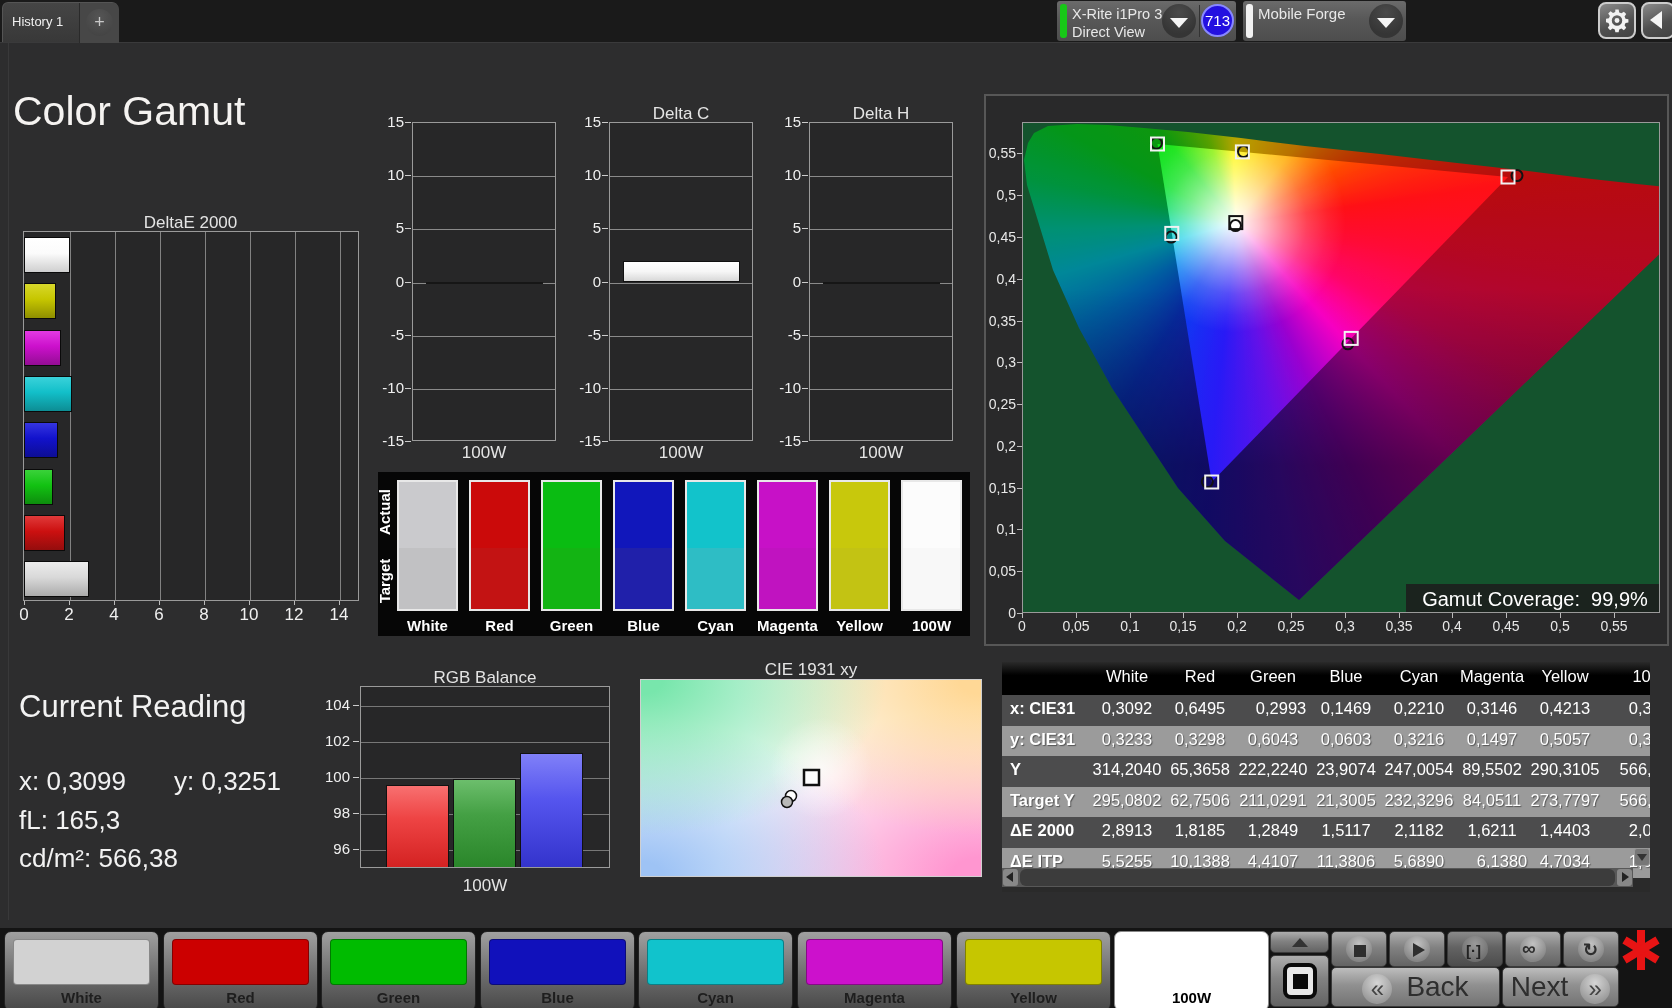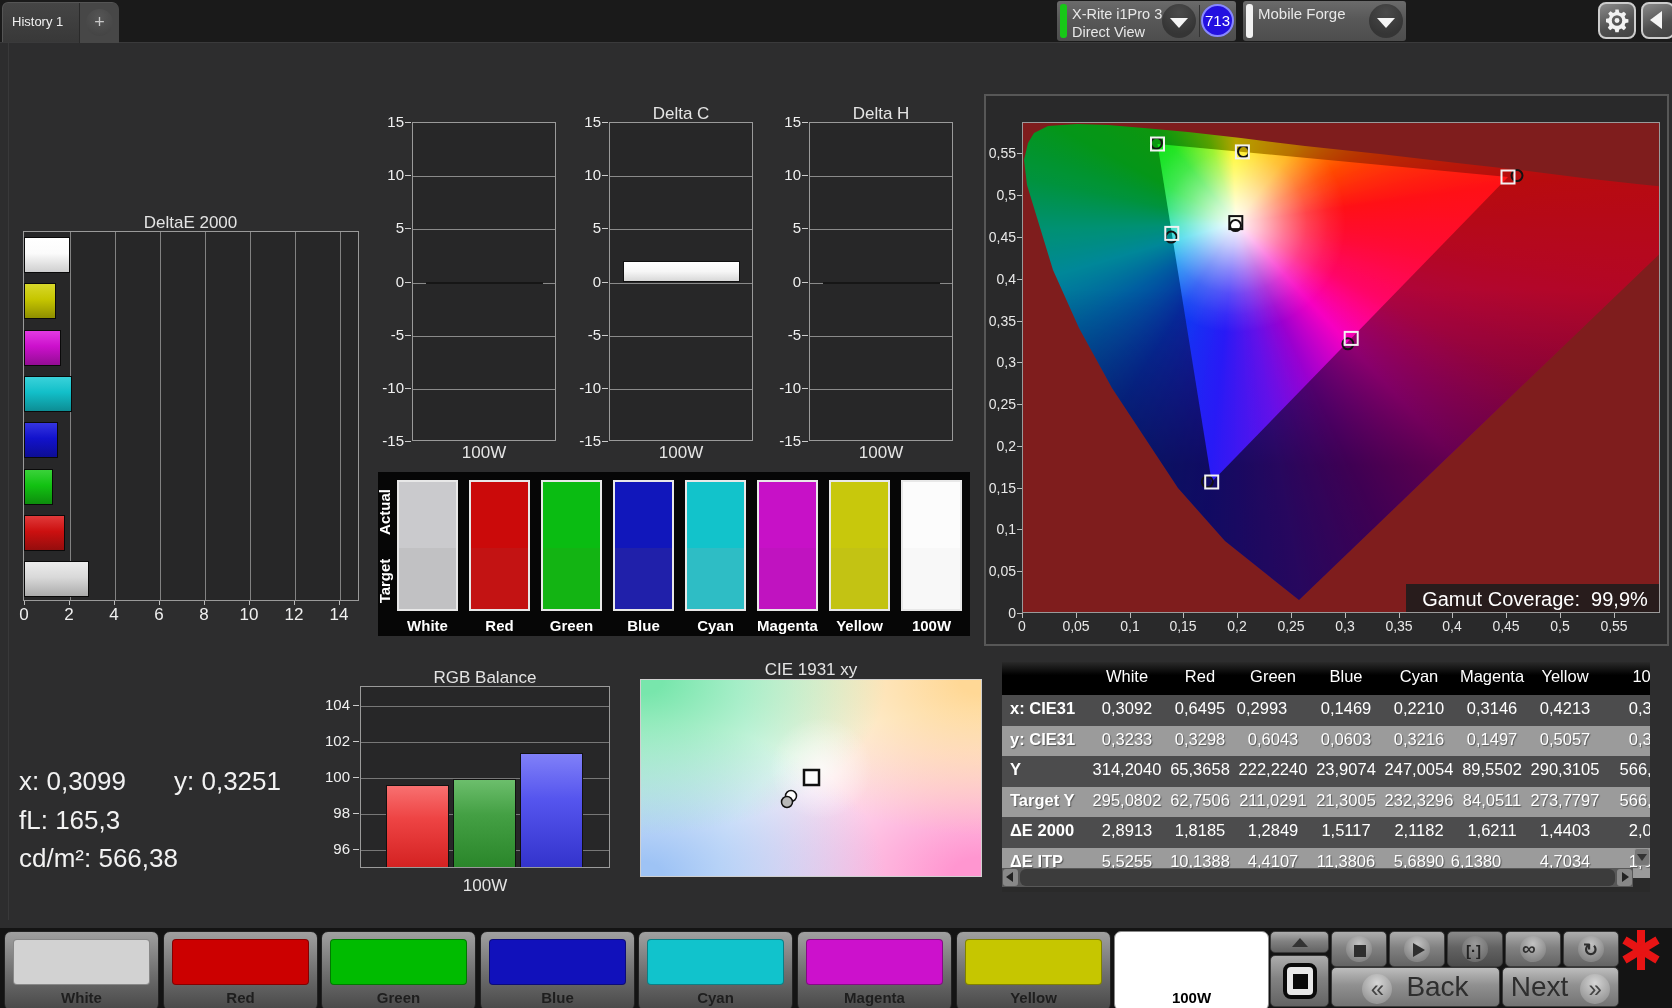--- a/index.html
+++ b/index.html
@@ -56,20 +56,21 @@
   </div>
   <div class="sqbtn" style="left:1598px;">
       <svg width="34" height="33" viewBox="0 0 24 24" style="position:absolute;left:0;top:0;">
         <path fill="#f2f2f2" d="M12 8.2a3.8 3.8 0 1 0 0 7.6 3.8 3.8 0 0 0 0-7.6zm0 2a1.8 1.8 0 1 1 0 3.6 1.8 1.8 0 0 1 0-3.6zM10.8 4h2.4l.4 2.1 1.6.7 1.8-1.2 1.7 1.7-1.2 1.8.7 1.6 2.1.4v2.4l-2.1.4-.7 1.6 1.2 1.8-1.7 1.7-1.8-1.2-1.6.7-.4 2.1h-2.4l-.4-2.1-1.6-.7-1.8 1.2-1.7-1.7 1.2-1.8-.7-1.6L4 13.2v-2.4l2.1-.4.7-1.6-1.2-1.8 1.7-1.7 1.8 1.2 1.6-.7z"></path>
       </svg>
     </div>
   <div class="sqbtn" style="left:1641px;width:34px;">
       <span style="position:absolute;left:7px;top:7px;border-top:9px solid transparent;border-bottom:9px solid transparent;border-right:12px solid #f5f5f5;"></span>
     </div>
 
+  <div class="abs" style="left:13px;top:88px;font-size:41px;color:#f5f3f1;">Color Gamut</div>
 
   <div class="ctitle" style="left:23px;top:213px;width:335px;">DeltaE 2000</div>
   <div class="plot" style="left:23px;top:231px;width:336px;height:370px;">
     <div class="abs degrid"></div>
   </div>
   <div id="debars">
       <div class="debar" style="top:237px;width:46px;background:linear-gradient(#ffffff,#fbfbfb 45%,#cfcfcf);"></div>
       <div class="debar" style="top:283px;width:32px;background:linear-gradient(#d8d82a,#c6c600 45%,#8f8f00);"></div>
       <div class="debar" style="top:330px;width:37px;background:linear-gradient(#e23ae2,#cc10cc 45%,#940d94);"></div>
       <div class="debar" style="top:376px;width:48px;background:linear-gradient(#3ad2da,#12bfc9 45%,#0d8d94);"></div>
@@ -226,21 +227,21 @@
         <div style="position:absolute;left:445px;top:145px;width:73px;text-align:center;font-size:15px;font-weight:bold;color:#fff;">Yellow</div>
         <div style="position:absolute;left:523px;top:8px;width:61px;height:131px;border:2px solid #e8e8e8;">
           <div style="position:absolute;inset:0;height:66px;background:#fcfcfc;"></div>
           <div style="position:absolute;left:0;right:0;top:66px;bottom:0;background:#f8f8f8;"></div>
         </div>
         <div style="position:absolute;left:517px;top:145px;width:73px;text-align:center;font-size:15px;font-weight:bold;color:#fff;">100W</div>
       </div>
   </div>
 
   <div class="abs" style="left:984px;top:94px;width:685px;height:552px;background:#29292a;border:2px solid #575757;"></div>
-  <div class="plot" id="cieplot" style="left:1022px;top:122px;width:638px;height:491px;background:#7f1d1d;overflow:hidden;">
+  <div class="plot" id="cieplot" style="left:1022px;top:122px;width:638px;height:491px;background:#14532d;overflow:hidden;">
     <div id="shoe" style="position:absolute;inset:0;filter:brightness(.72);" class="shoebg shoeclip"></div>
     <div class="shoeclip" style="position: absolute; inset: 0px; background: linear-gradient(rgba(0, 0, 0, 0) 34%, rgba(0, 0, 0, 0.4) 70%);"></div>
       <div id="tri" style="position: absolute; inset: 0px; filter: brightness(1.08);" class="shoebg triclip"></div>
     <div class="triclip" style="position: absolute; inset: 0px; background: radial-gradient(110px at 33.4% 20.3%, rgb(255, 255, 255) 0%, rgba(255, 255, 255, 0.75) 22%, rgba(255, 255, 255, 0.45) 45%, rgba(255, 255, 255, 0.22) 65%, rgba(255, 255, 255, 0.08) 84%, rgba(255, 255, 255, 0) 100%);"></div>
       <svg id="ciemarks" width="638" height="491" style="position:absolute;left:0;top:0;">
         <circle cx="212.5" cy="102.6" r="5.5" fill="#ffffff" stroke="#131313" stroke-width="2"></circle>
         <circle cx="494" cy="52.6" r="5.5" fill="none" stroke="#131313" stroke-width="2"></circle>
         <circle cx="133.4" cy="20.2" r="5.5" fill="none" stroke="#131313" stroke-width="2"></circle>
         <circle cx="184.3" cy="358.8" r="5.5" fill="none" stroke="#131313" stroke-width="2"></circle>
         <circle cx="148.2" cy="114.1" r="5.5" fill="none" stroke="#131313" stroke-width="2"></circle>
@@ -311,20 +312,21 @@
       #ffe400 0deg,#ff9d00 38deg,#ff4400 62deg,#ff0f14 82deg,#fa0a30 98deg,
       #f00560 118deg,#e400b4 137deg,#9000c0 155deg,#5a10d8 170deg,#2518e4 186deg,
       #0a3ae0 212deg,#0080e0 236deg,#00bcd4 254deg,#00c9a0 268deg,#00cc55 282deg,
       #06d022 298deg,#13d213 320deg,#7ade00 342deg,#ffe400 360deg);}
     .shoeclip{clip-path:polygon(276px 477px,202px 418px,155px 365px,89px 265px,56px 205px,30px 147px,4px 62px,1px 37px,5px 20px,11px 10px,25px 3px,54px 1px,85px 2px,121px 5px,165px 9px,218px 15px,282px 23px,357px 31px,434px 40px,505px 48px,560px 55px,614px 61px,700px 70px);}
     .triclip{clip-path:polygon(134.5px 21px,485px 54px,188.7px 359px);}
     .cxl{position:absolute;top:618px;width:44px;text-align:center;font-size:14px;color:#e8e8e8;}
     .cyl{position:absolute;width:40px;text-align:right;font-size:14px;color:#e8e8e8;}
   </style>
 
+  <div class="abs" style="left:19px;top:689px;font-size:31px;color:#f2f2f2;">Current Reading</div>
   <div class="abs" style="left:19px;top:766px;font-size:26px;color:#f2f2f2;">x: 0,3099</div>
   <div class="abs" style="left:174px;top:766px;font-size:26px;color:#f2f2f2;">y: 0,3251</div>
   <div class="abs" style="left:19px;top:805px;font-size:26px;color:#f2f2f2;">fL: 165,3</div>
   <div class="abs" style="left:19px;top:843px;font-size:26px;color:#f2f2f2;">cd/m²: 566,38</div>
 
   <div class="ctitle" style="left:360px;top:668px;width:250px;">RGB Balance</div>
   <div class="plot" style="left:360px;top:686px;width:250px;height:182px;background:#272728;">
     <div style="position:absolute;inset:0;background:
       linear-gradient(#777,#777) 0 19px/100% 1px no-repeat,
       linear-gradient(#777,#777) 0 55px/100% 1px no-repeat,
@@ -373,21 +375,21 @@
           <div class="rv" style="left:300px;top:5px;">Blue</div>
           <div class="rv" style="left:373px;top:5px;">Cyan</div>
           <div class="rv" style="left:446px;top:5px;">Magenta</div>
           <div class="rv" style="left:519px;top:5px;">Yellow</div>
           <div class="rv" style="left:608px;top:5px;">100W</div>
         </div>
         <div class="trow" style="top:33px;background:#4c4c4d;">
           <div class="rl">x: CIE31</div>
           <div class="rv" style="left:81px;">0,3092</div>
           <div class="rv" style="left:154px;">0,6495</div>
-          <div class="rv" style="left:216px;text-align:center;">0,2993</div>
+          <div class="rv" style="left:235px;text-align:center;">0,2993</div>
           <div class="rv" style="left:300px;">0,1469</div>
           <div class="rv" style="left:373px;">0,2210</div>
           <div class="rv" style="left:446px;">0,3146</div>
           <div class="rv" style="left:519px;">0,4213</div>
           <div class="rv" style="left:608px;">0,3099</div>
         </div>
         <div class="trow" style="top:63.5px;background:#9b9b9b;text-shadow:1px 1px 1px #555;">
           <div class="rl">y: CIE31</div>
           <div class="rv" style="left:81px;">0,3233</div>
           <div class="rv" style="left:154px;">0,3298</div>
@@ -431,21 +433,21 @@
           <div class="rv" style="left:519px;">1,4403</div>
           <div class="rv" style="left:608px;">2,0413</div>
         </div>
         <div class="trow" style="top:185.5px;background:#9b9b9b;text-shadow:1px 1px 1px #555;">
           <div class="rl">ΔE ITP</div>
           <div class="rv" style="left:81px;">5,5255</div>
           <div class="rv" style="left:154px;">10,1388</div>
           <div class="rv" style="left:227px;">4,4107</div>
           <div class="rv" style="left:300px;">11,3806</div>
           <div class="rv" style="left:373px;">5,6890</div>
-          <div class="rv" style="left:430px;">6,1380</div>
+          <div class="rv" style="left:456px;">6,1380</div>
           <div class="rv" style="left:519px;">4,7034</div>
           <div class="rv" style="left:608px;">1,6577</div>
         </div>
       </div>
 
     <div style="position:absolute;right:0;top:186px;width:16px;height:18px;background:#777;border-radius:3px;border:1px solid #999;">
       <div style="position:absolute;left:2px;top:5px;border-left:5px solid transparent;border-right:5px solid transparent;border-top:7px solid #333;"></div>
     </div>
 
     <div style="position:absolute;left:0;top:206px;width:631px;height:19px;background:#585858;">

